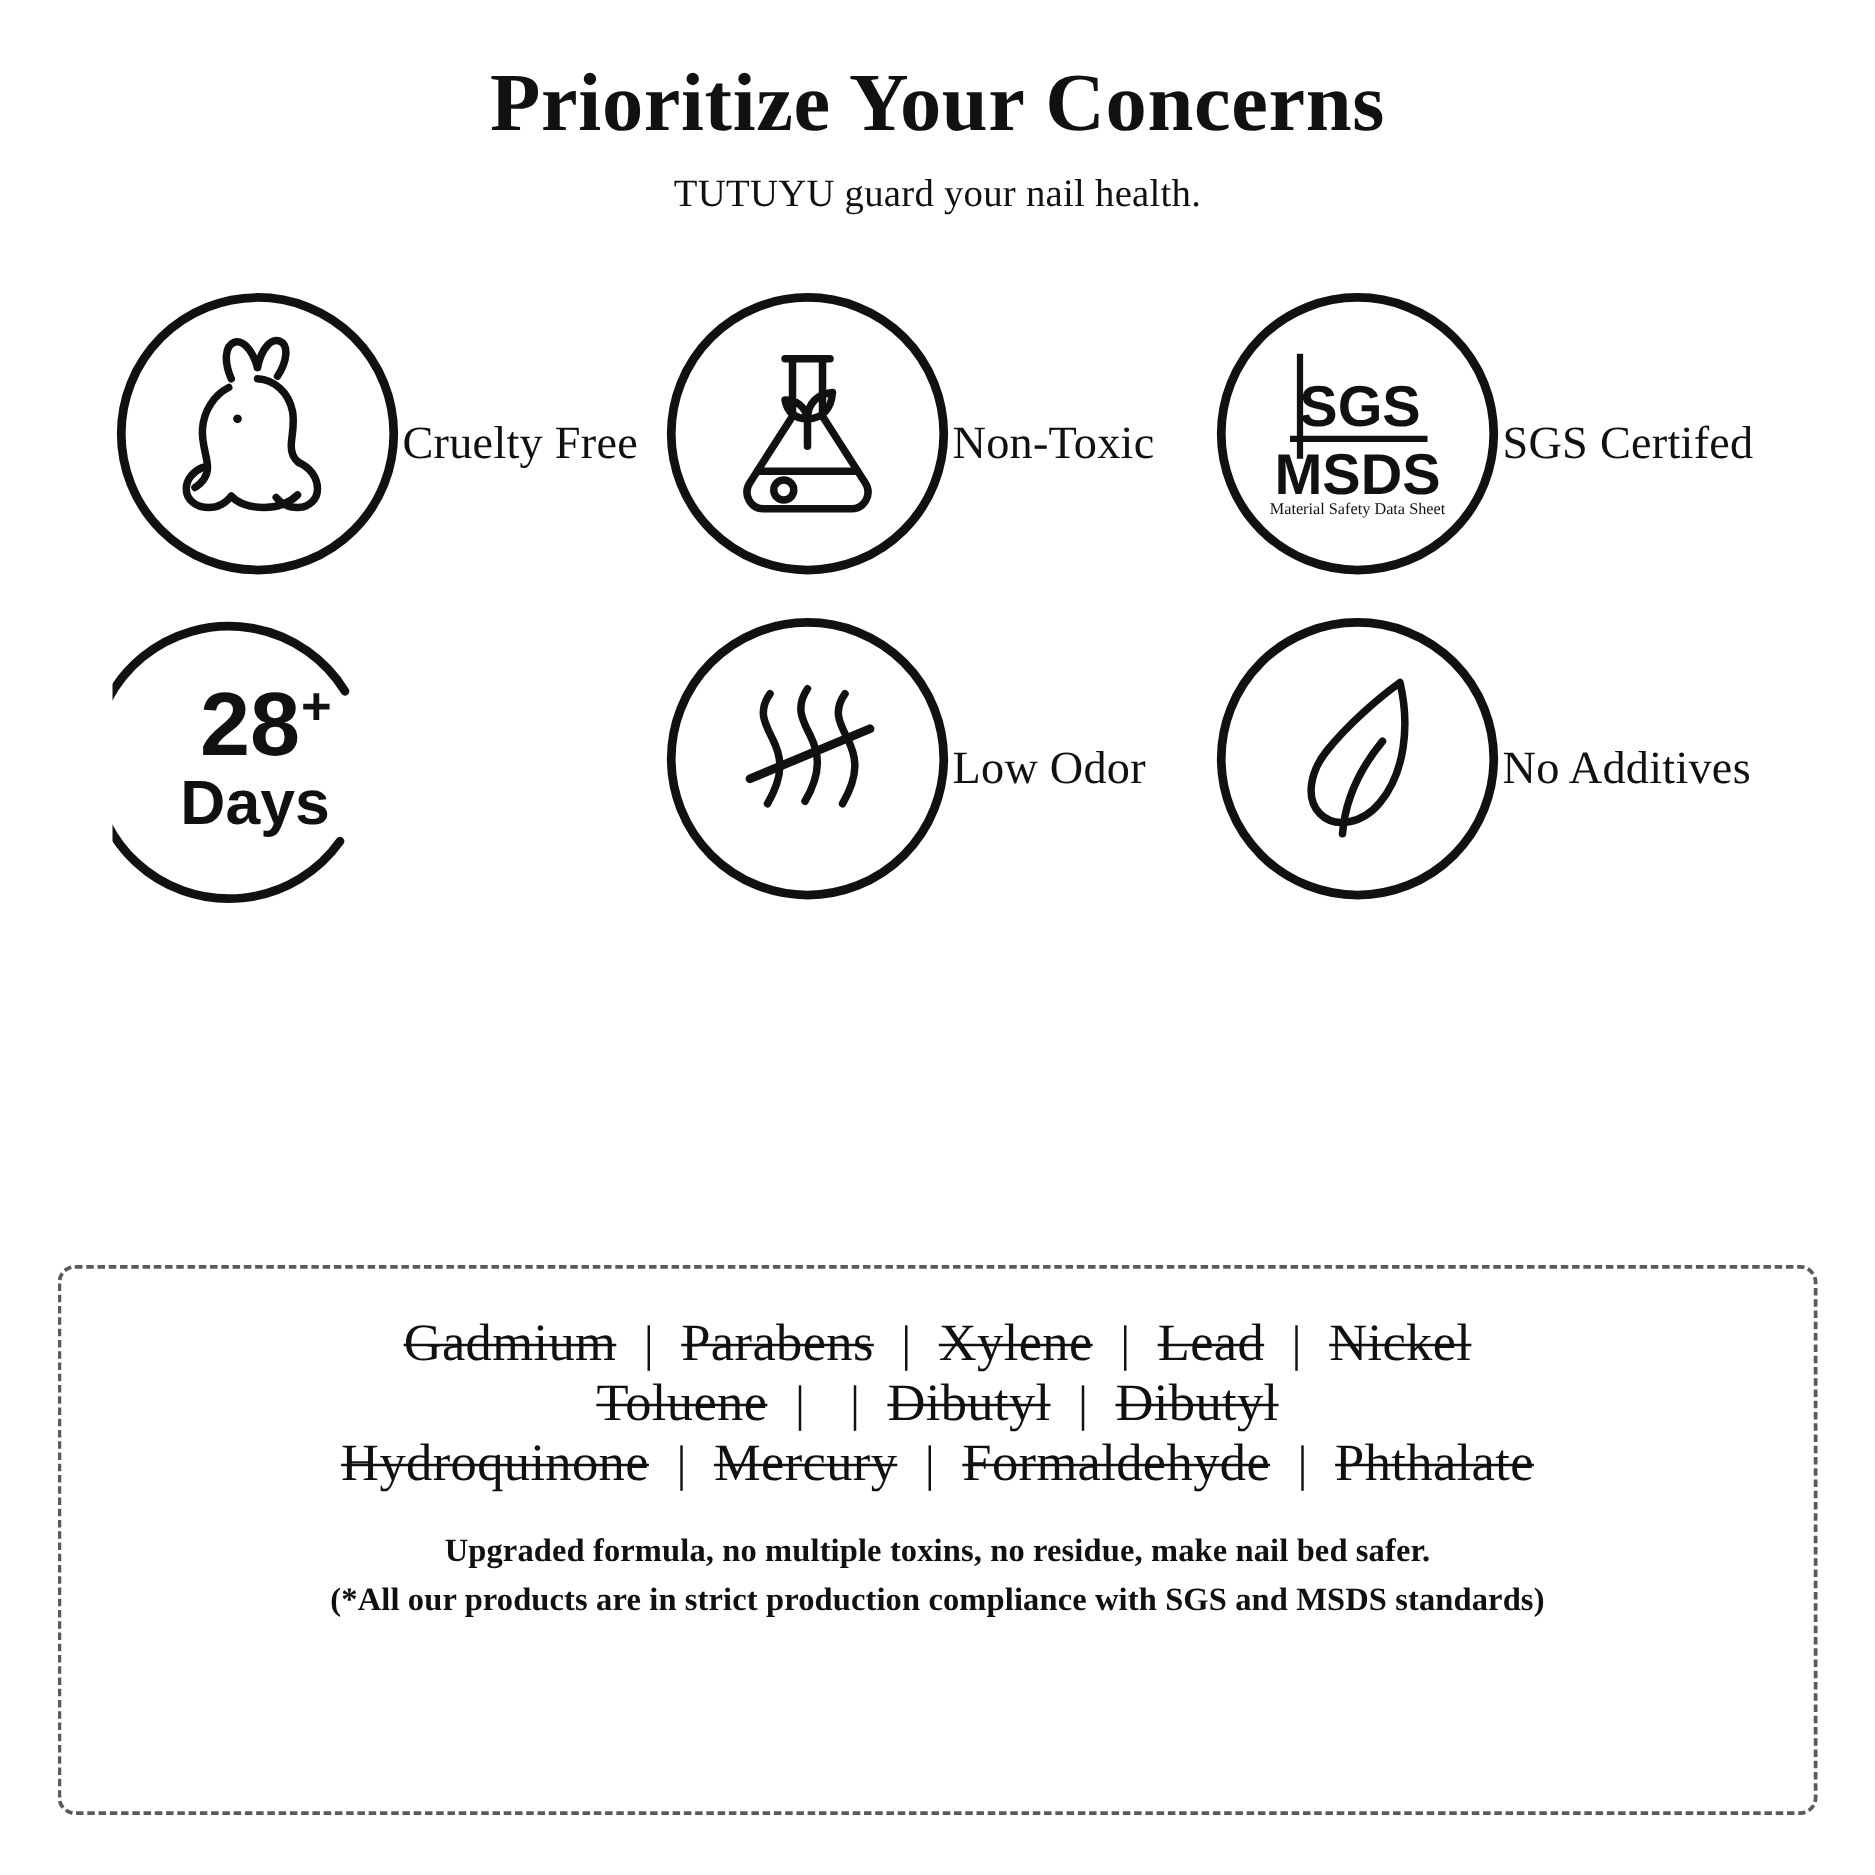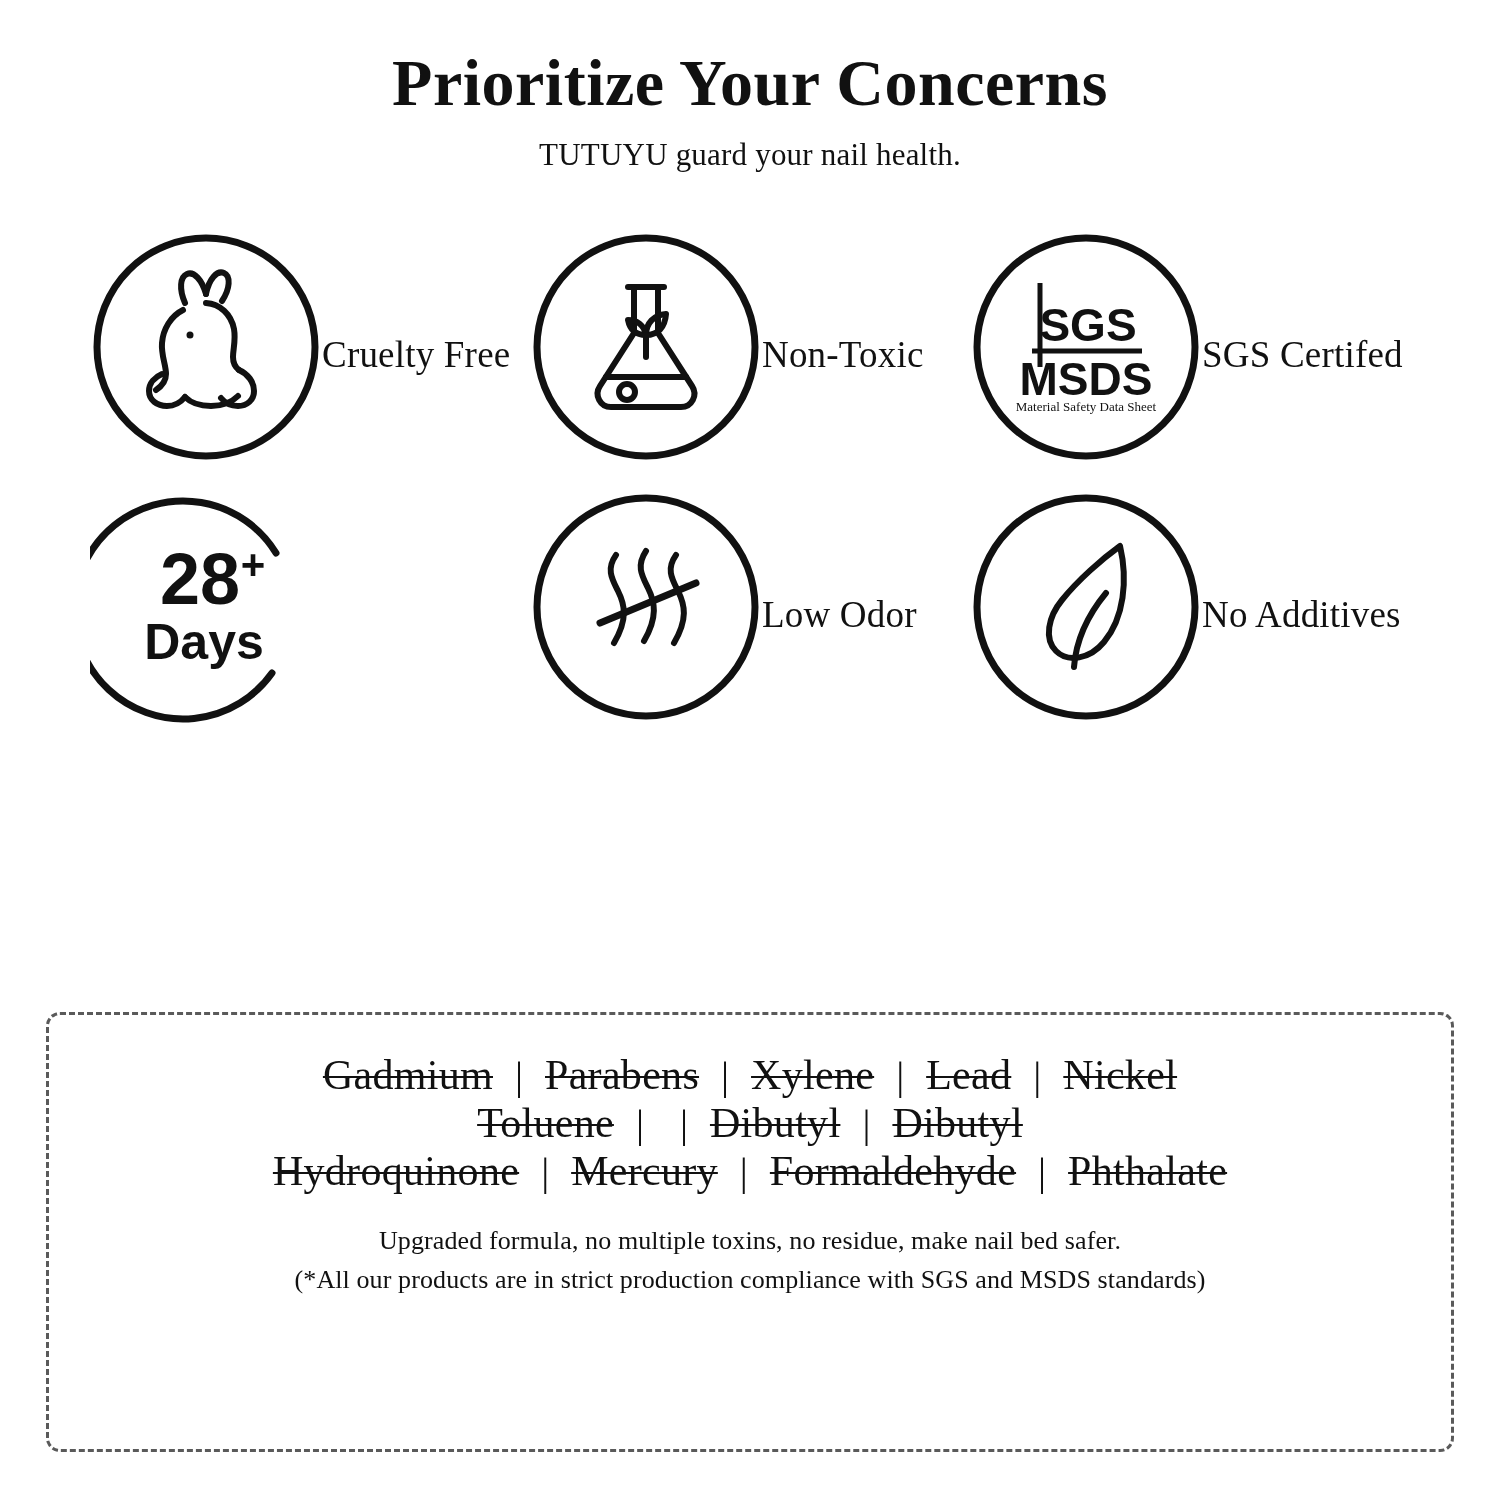--- a/index.html
+++ b/index.html
@@ -110,21 +110,21 @@
     padding: 0 18px;
     color: #111;
   }
   .notes {
     margin-top: 26px;
     text-align: center;
   }
   .note {
     font-family: "Liberation Serif", serif;
     font-size: 26px;
-    font-weight: 400;
+    font-weight: 700;
     line-height: 1.5;
     margin: 0;
     letter-spacing: 0.1px;
   }
 </style>
 </head>
 <body>
 
 <div class="page">
 

